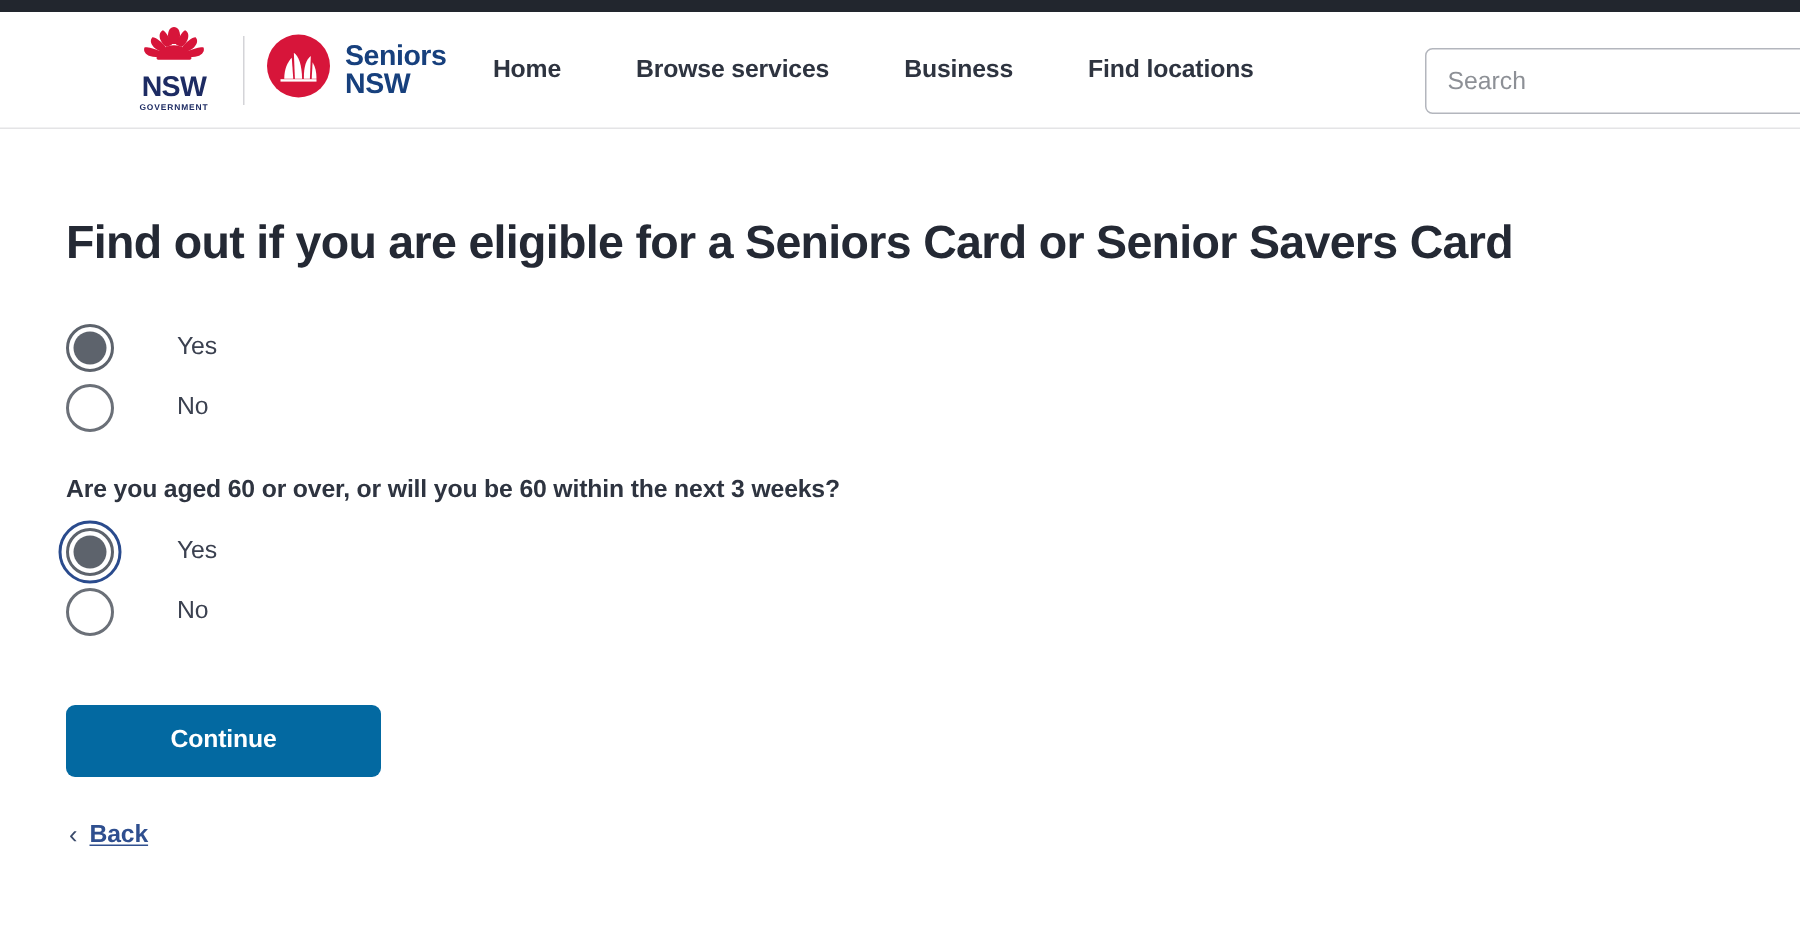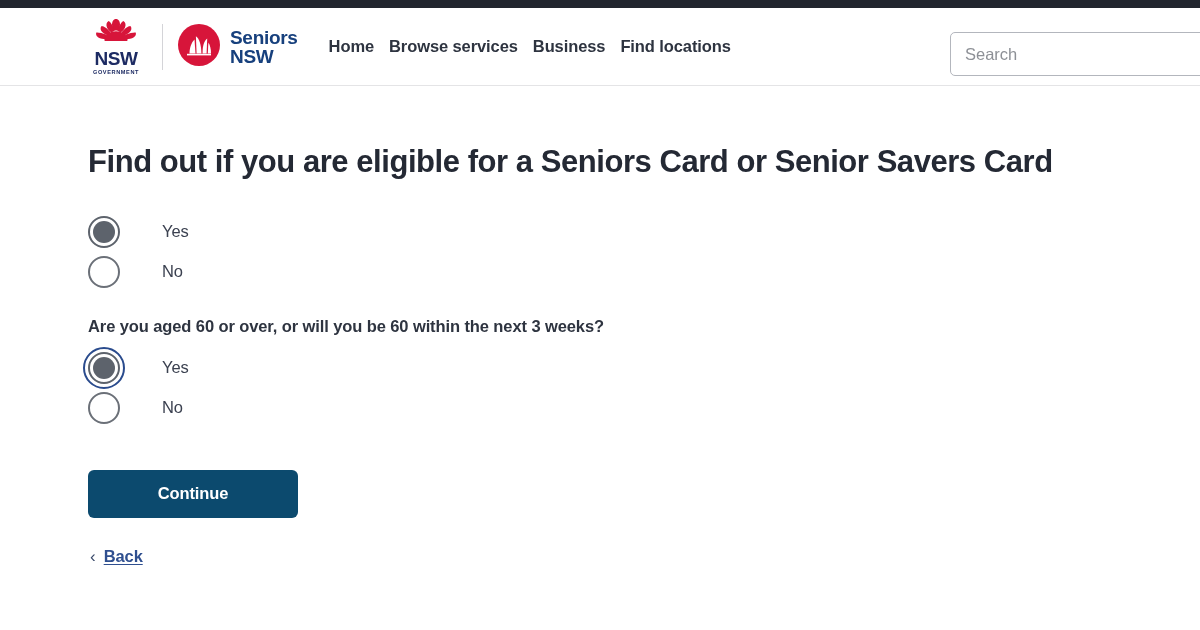--- a/index.html
+++ b/index.html
@@ -90,21 +90,21 @@
     line-height: 19px;
     color: #17407d;
     letter-spacing: -0.3px;
   }
 
   
   .main-nav {
     display: flex;
     align-items: flex-end;
     margin-left: 31px;
-    gap: 15px;
+    gap: 50px;
   }
   .nav-link {
     font-size: 16.5px;
     font-weight: bold;
     color: #2e3440;
     text-decoration: none;
     white-space: nowrap;
     letter-spacing: -0.1px;
   }
 
@@ -124,21 +124,21 @@
     font-family: "Liberation Sans", sans-serif;
     font-size: 16.5px;
     color: #2e3440;
     padding: 0 14px;
     outline: none;
   }
   .search-input::placeholder { color: #8d9096; }
 
   
   .content {
-    padding-left: 88px;
+    padding-left: 44px;
     padding-top: 58px;
   }
 
   .page-title {
     font-size: 31px;
     font-weight: bold;
     color: #242934;
     letter-spacing: -0.45px;
     line-height: 1.15;
   }
@@ -212,21 +212,21 @@
     cursor: pointer;
   }
 
   .continue-btn {
     margin-top: 46px;
     display: inline-flex;
     align-items: center;
     justify-content: center;
     width: 210px;
     height: 48px;
-    background: #0c4a6e;
+    background: #0369a1;
     color: #ffffff;
     border: none;
     border-radius: 6px;
     font-family: "Liberation Sans", sans-serif;
     font-size: 16.5px;
     font-weight: bold;
     letter-spacing: -0.1px;
     cursor: pointer;
   }
 

